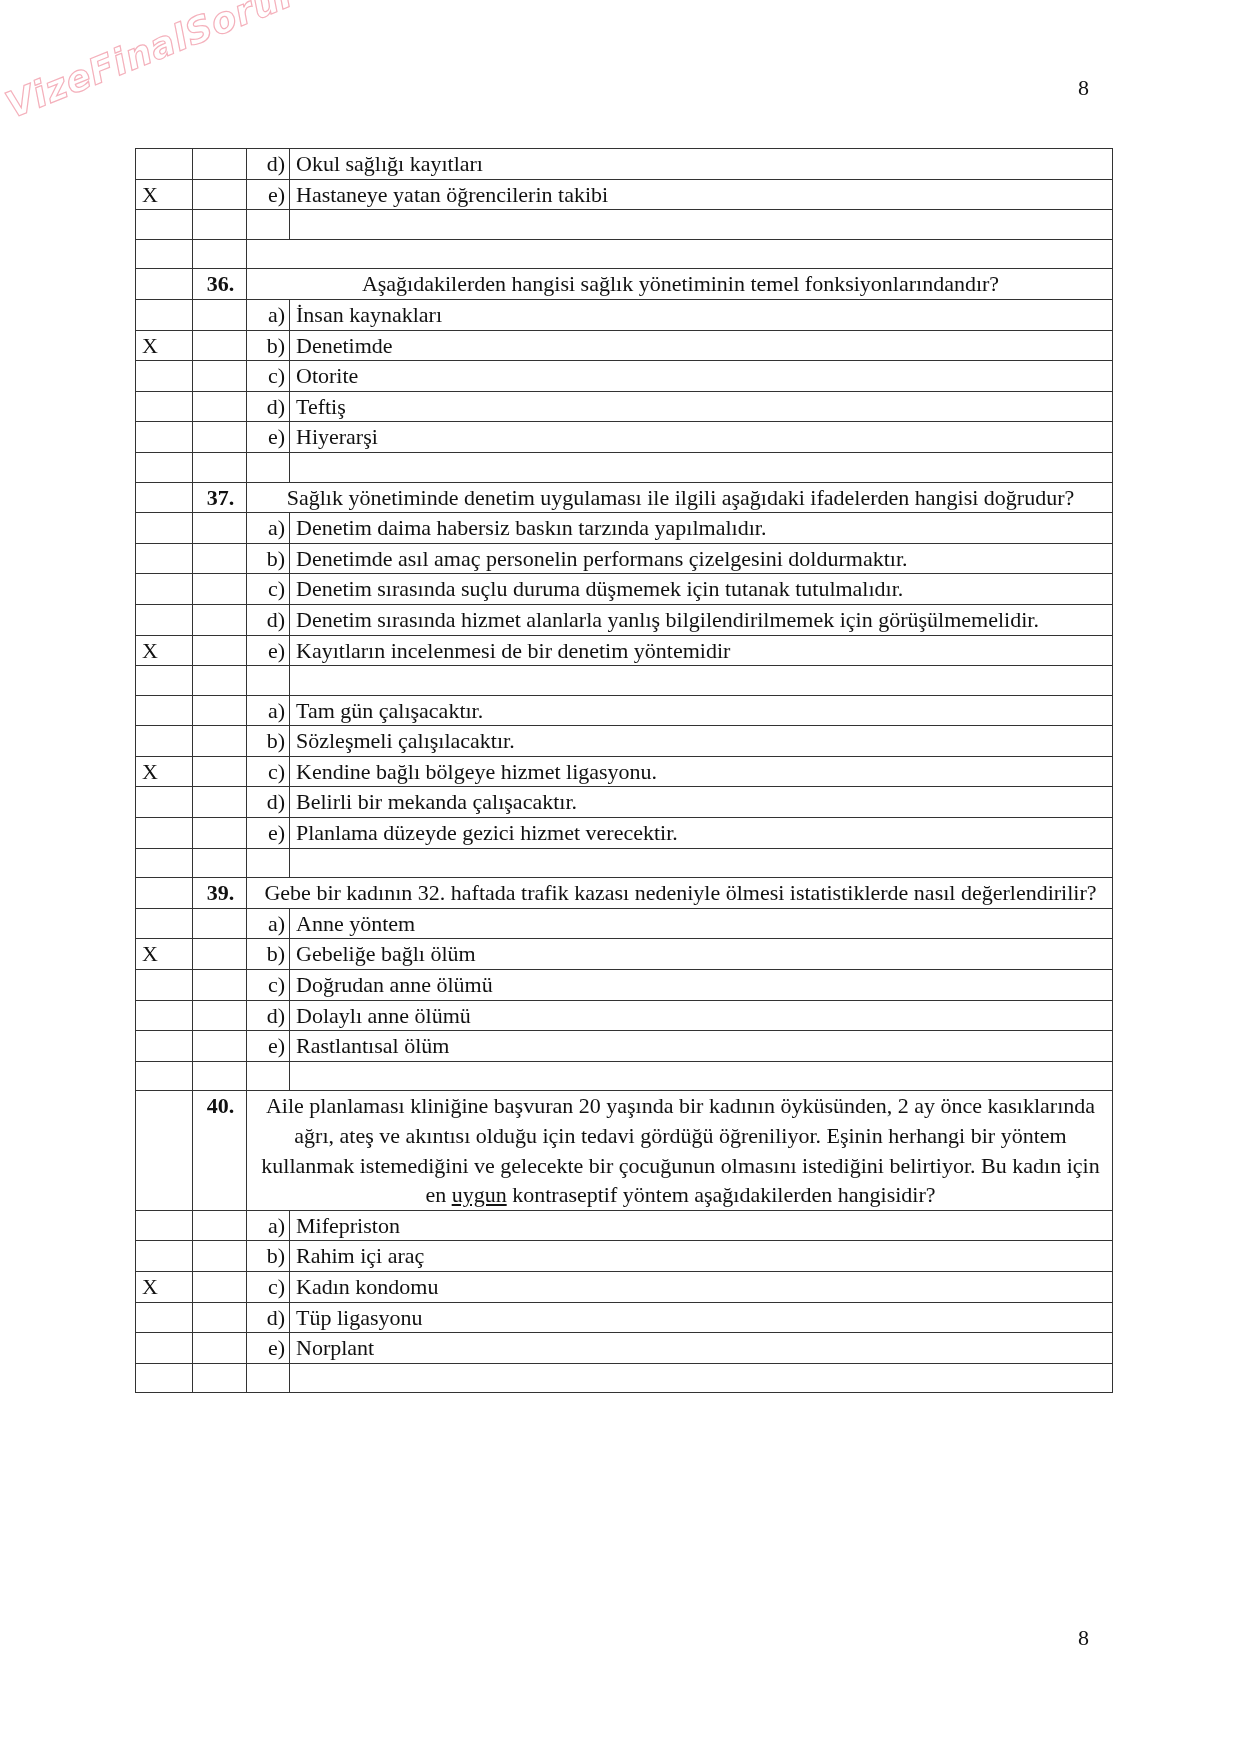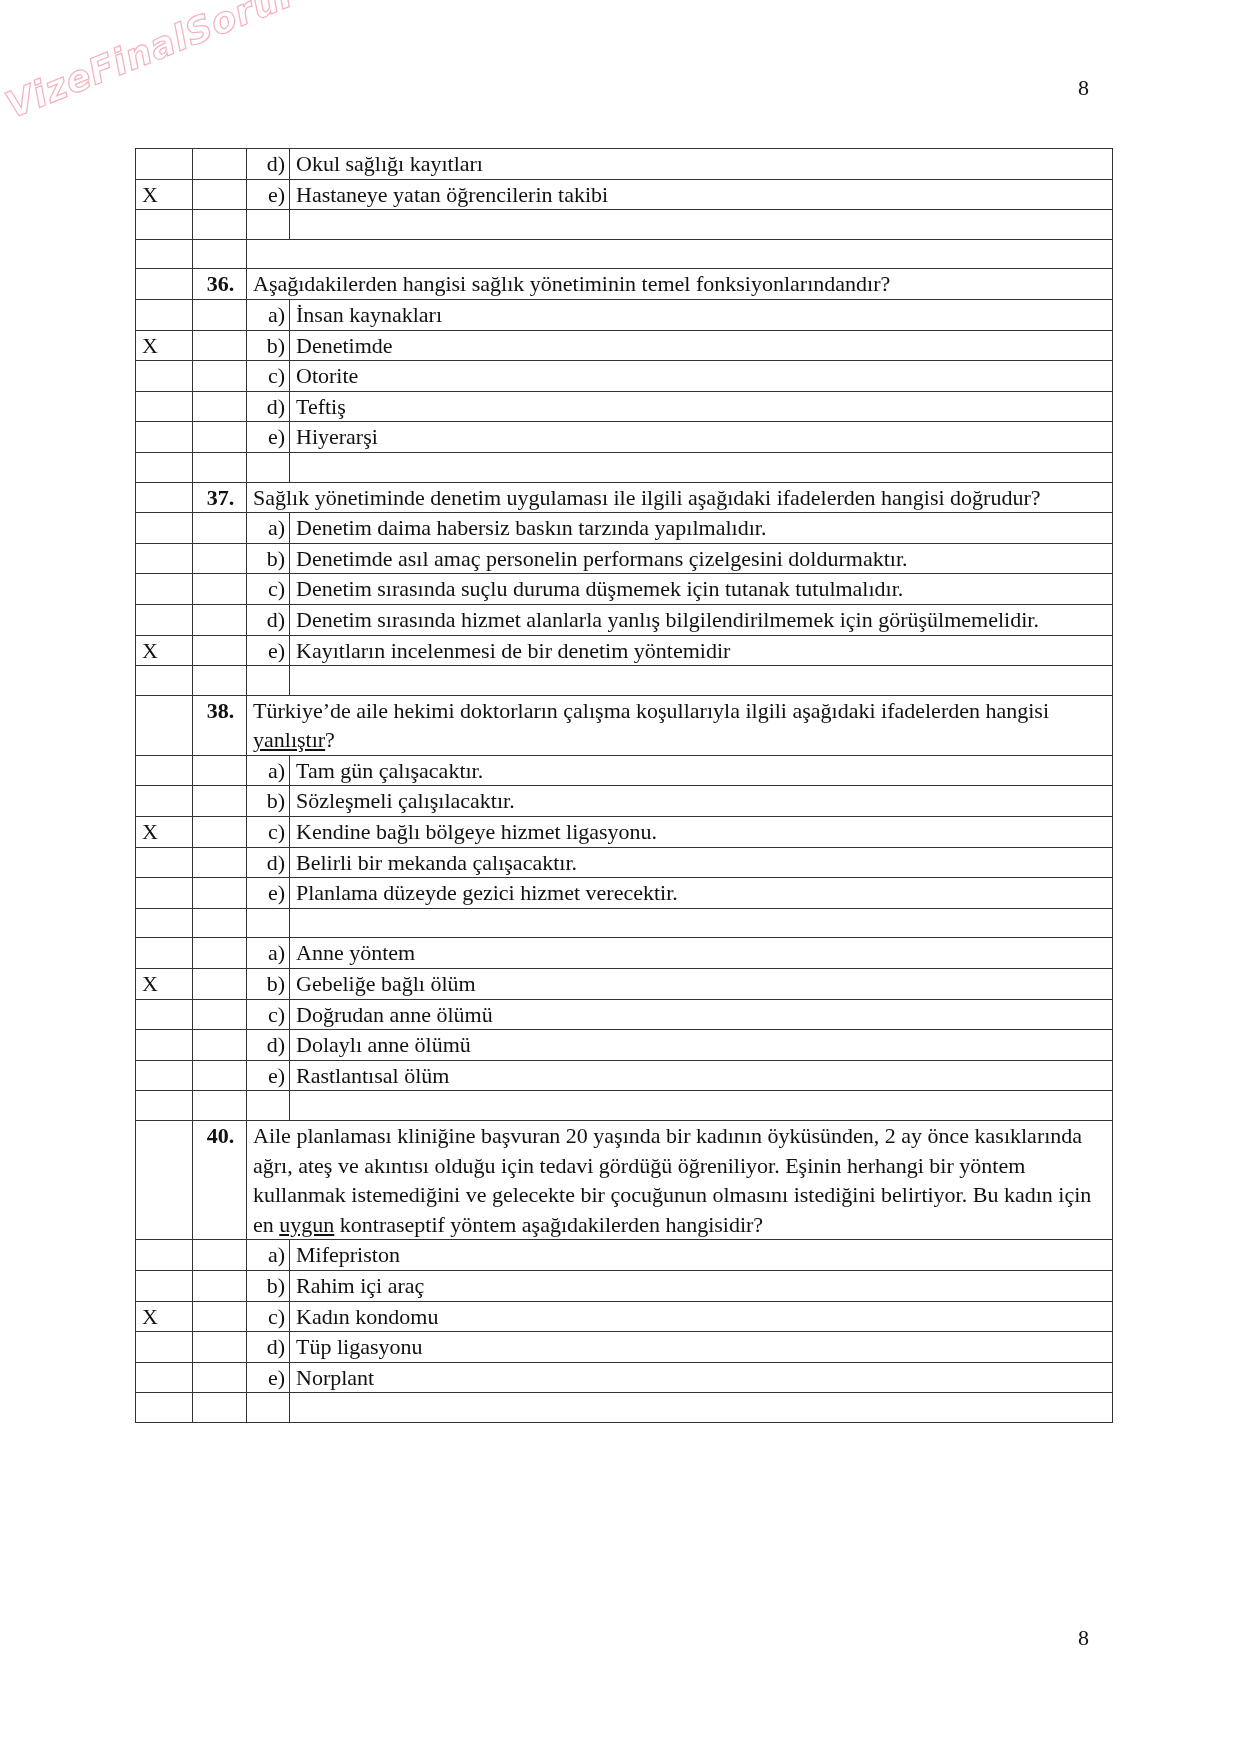--- a/index.html
+++ b/index.html
@@ -56,21 +56,21 @@
       padding: 0 4px 0 6px;
       vertical-align: top;
       line-height: 29.6px;
       height: 29.6px;
       box-sizing: border-box;
     }
     td.c-mark { width: 57px; padding-left: 12px; }
     td.c-num { width: 54px; text-align: center; padding-right: 8px; font-weight: bold; }
     td.c-let { width: 43px; text-align: right; padding-right: 6px; }
     td.c-txt { }
-    td.c-q { padding-left: 8px; }
+    td.c-q { padding-left: 8px; text-align: center; }
     .u { text-decoration: underline; }
   </style>
 </head>
 <body>
 
 <div class="page-number top">8</div>
 
 <div class="watermark">VizeFinalSoruPaylasimi.com</div>
 
 <table class="exam">
@@ -184,25 +184,20 @@
         <td class="c-txt">Kayıtların incelenmesi de bir denetim yöntemidir</td>
       </tr>
     <tr>
         <td></td>
         <td></td>
         <td></td>
         <td></td>
       </tr>
 
     <tr>
-      <td class="c-mark"></td>
-      <td class="c-num">38.</td>
-      <td class="c-q" colspan="2"><span>Türkiye’de aile hekimi doktorların çalışma koşullarıyla ilgili aşağıdaki ifadelerden hangisi </span><span class="u">yanlıştır</span><span>?</span></td>
-    </tr>
-    <tr>
         <td class="c-mark"></td>
         <td class="c-num"></td>
         <td class="c-let">a)</td>
         <td class="c-txt">Tam gün çalışacaktır.</td>
       </tr>
     <tr>
         <td class="c-mark"></td>
         <td class="c-num"></td>
         <td class="c-let">b)</td>
         <td class="c-txt">Sözleşmeli çalışılacaktır.</td>
@@ -225,20 +220,25 @@
         <td class="c-let">e)</td>
         <td class="c-txt">Planlama düzeyde gezici hizmet verecektir.</td>
       </tr>
     <tr>
         <td></td>
         <td></td>
         <td></td>
         <td></td>
       </tr>
 
+    <tr>
+      <td class="c-mark"></td>
+      <td class="c-num">39.</td>
+      <td class="c-q" colspan="2">Gebe bir kadının 32. haftada trafik kazası nedeniyle ölmesi istatistiklerde nasıl değerlendirilir?</td>
+    </tr>
     <tr>
         <td class="c-mark"></td>
         <td class="c-num"></td>
         <td class="c-let">a)</td>
         <td class="c-txt">Anne yöntem</td>
       </tr>
     <tr>
         <td class="c-mark">X</td>
         <td class="c-num"></td>
         <td class="c-let">b)</td>

